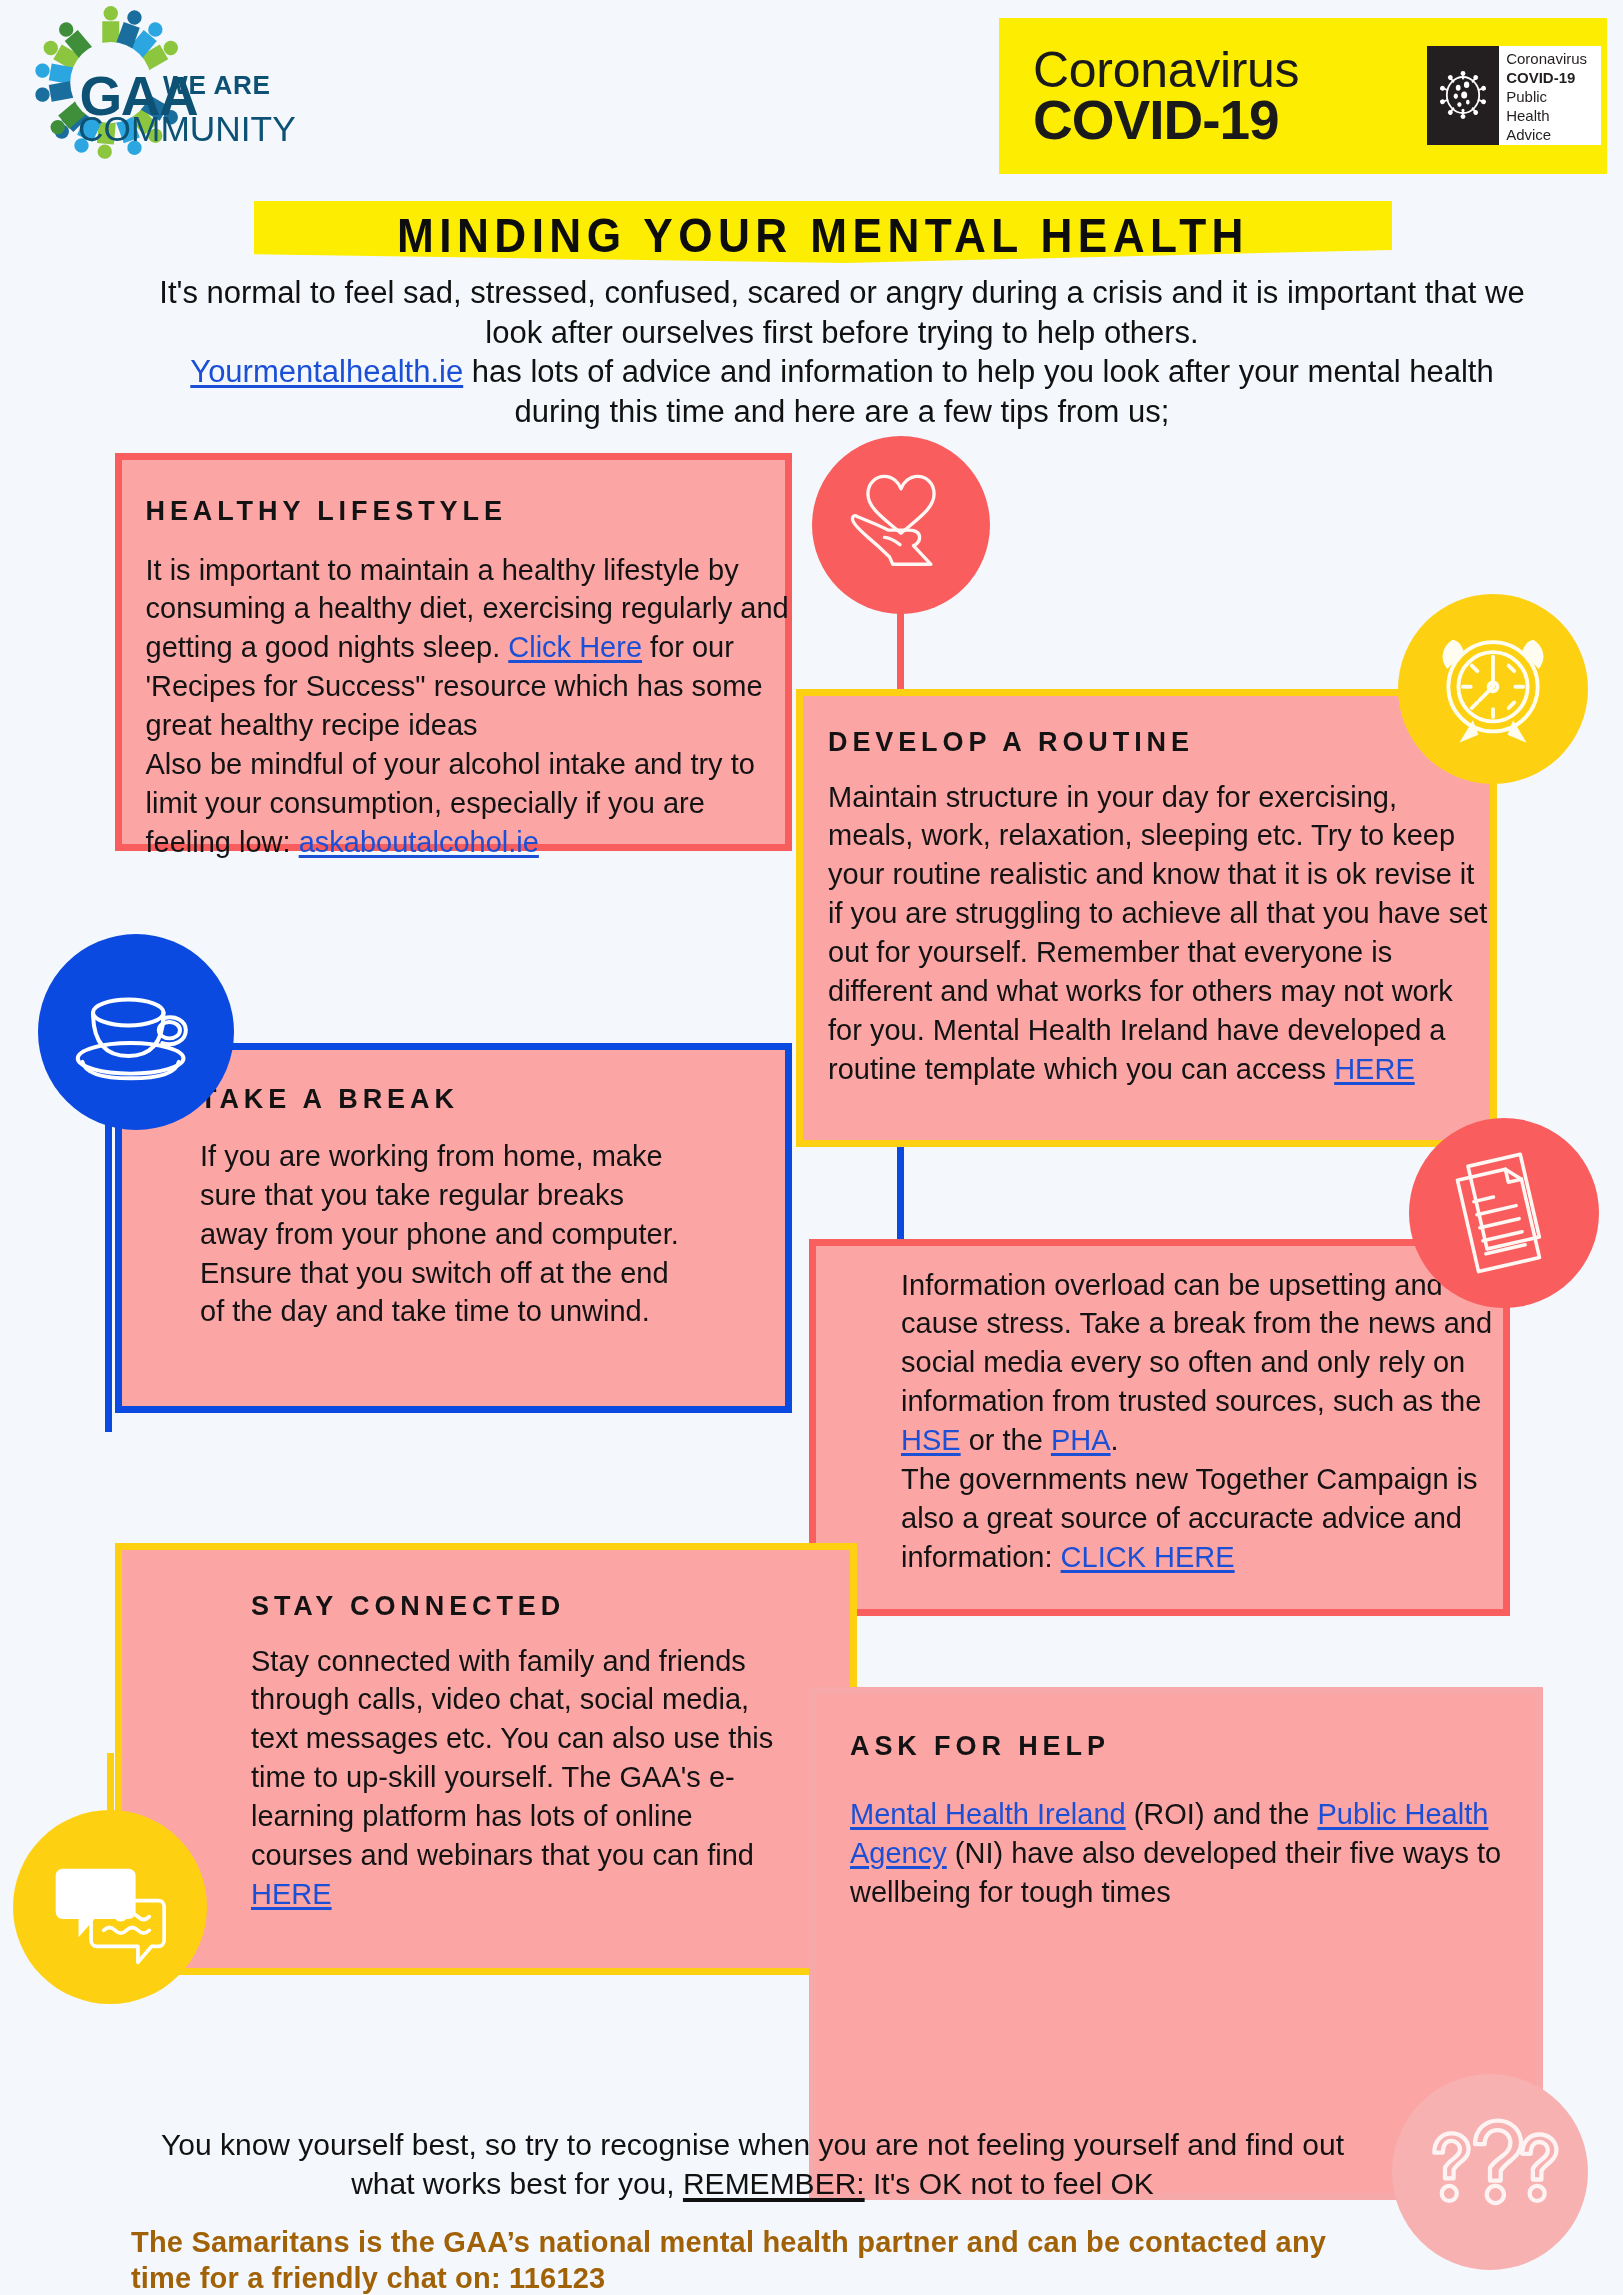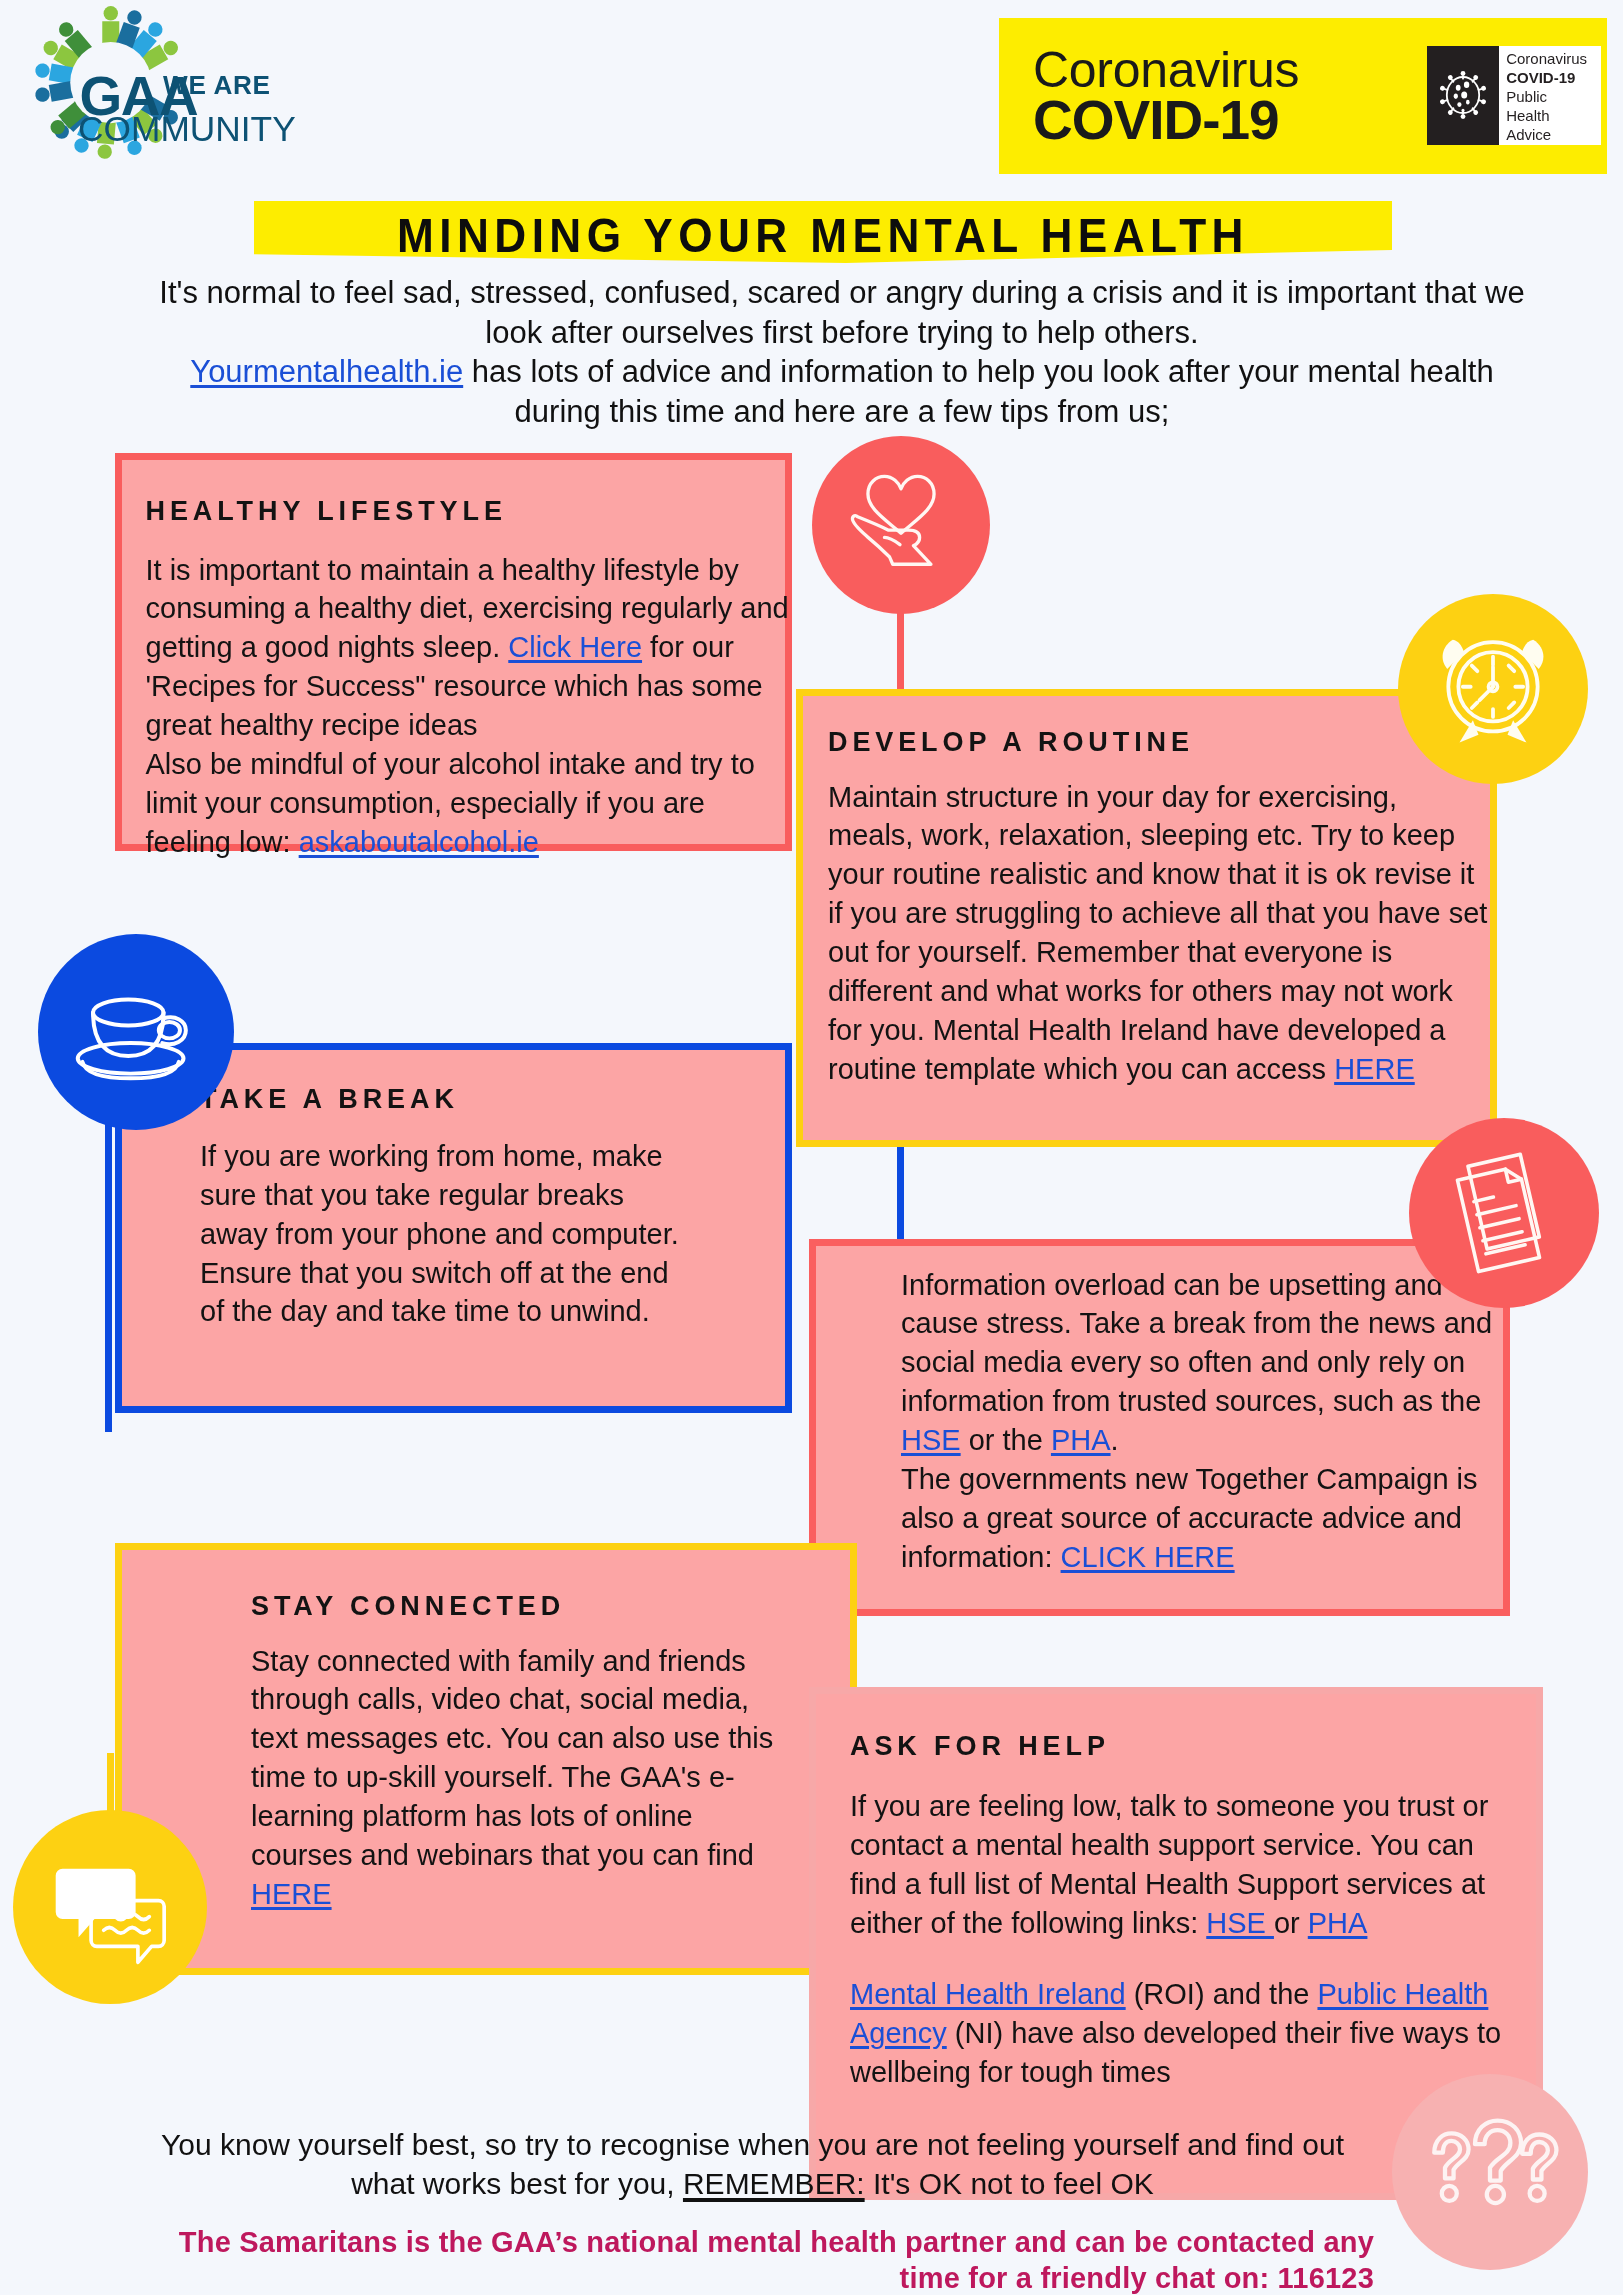--- a/index.html
+++ b/index.html
@@ -211,25 +211,25 @@
   }
   .footer1 u {
     text-decoration: underline;
     text-decoration-thickness: 3.9px;
     text-underline-offset: 3.9px;
   }
   .footer2 {
     position: absolute;
     left: 131px; top: 2224px;
     width: 1243px;
-    text-align: right;
+    text-align: left;
     font-size: 29px;
     font-weight: 800;
     line-height: 1.25;
-    color: #be185d;
+    color: #a16207;
     letter-spacing: 0.2px;
   }
 </style>
 </head>
 <body>
 
 <div class="page">
 
   <div class="gaa-logo">
     <svg viewBox="0 0 520 258" width="340" height="169">
@@ -430,21 +430,20 @@
   <div class="box" id="box-connected">
     <div class="hdr">STAY CONNECTED</div>
     <div class="body">
       <span>Stay connected with family and friends through calls, video chat, social media, text messages etc. You can also use this time to  up-skill yourself. The GAA's e-learning platform has lots of online courses and webinars that you can find </span><a class="lnk" href="#">HERE</a>
     </div>
   </div>
 
   <div class="box" id="box-help">
     <div class="hdr">ASK FOR HELP</div>
     <div class="body">
-      <p><span>If you are feeling low, talk to someone you trust or contact a mental health support service. You can find a full list of Mental Health Support services at either of the following links: </span><a class="lnk" href="#">HSE </a><span>or </span><a class="lnk" href="#">PHA</a></p>
       <p class="second"><a class="lnk" href="#">Mental Health Ireland</a><span> (ROI) and the </span><a class="lnk" href="#">Public Health Agency</a><span> (NI) have also developed their five ways to wellbeing for tough times</span></p>
     </div>
   </div>
 
   <div class="circ" id="ic-heart">
     <svg width="124" height="124" viewBox="0 0 120 120">
       <g fill="none" stroke="#fff7f3" stroke-width="3.2" stroke-linejoin="round" stroke-linecap="round">
         <path d="M60 68 C44 54 28 44 28 30 C28 19 36 13 44 13 C52 13 58 19 60 25 C62 19 68 13 76 13 C84 13 92 19 92 30 C92 44 76 54 60 68 Z"></path>
         <path d="M18 52 C16 50 13 51 13 54 C13 57 19 64 27 71 C33 76 43 85 49 91 L52 98 L89 98 L72 80 C72 80 78 78 78 72 C78 67 73 65 67 65 L48 65 C48 65 38 60 18 52 Z"></path>
         <path d="M44 72 C48 72 55 76 59 79"></path>

